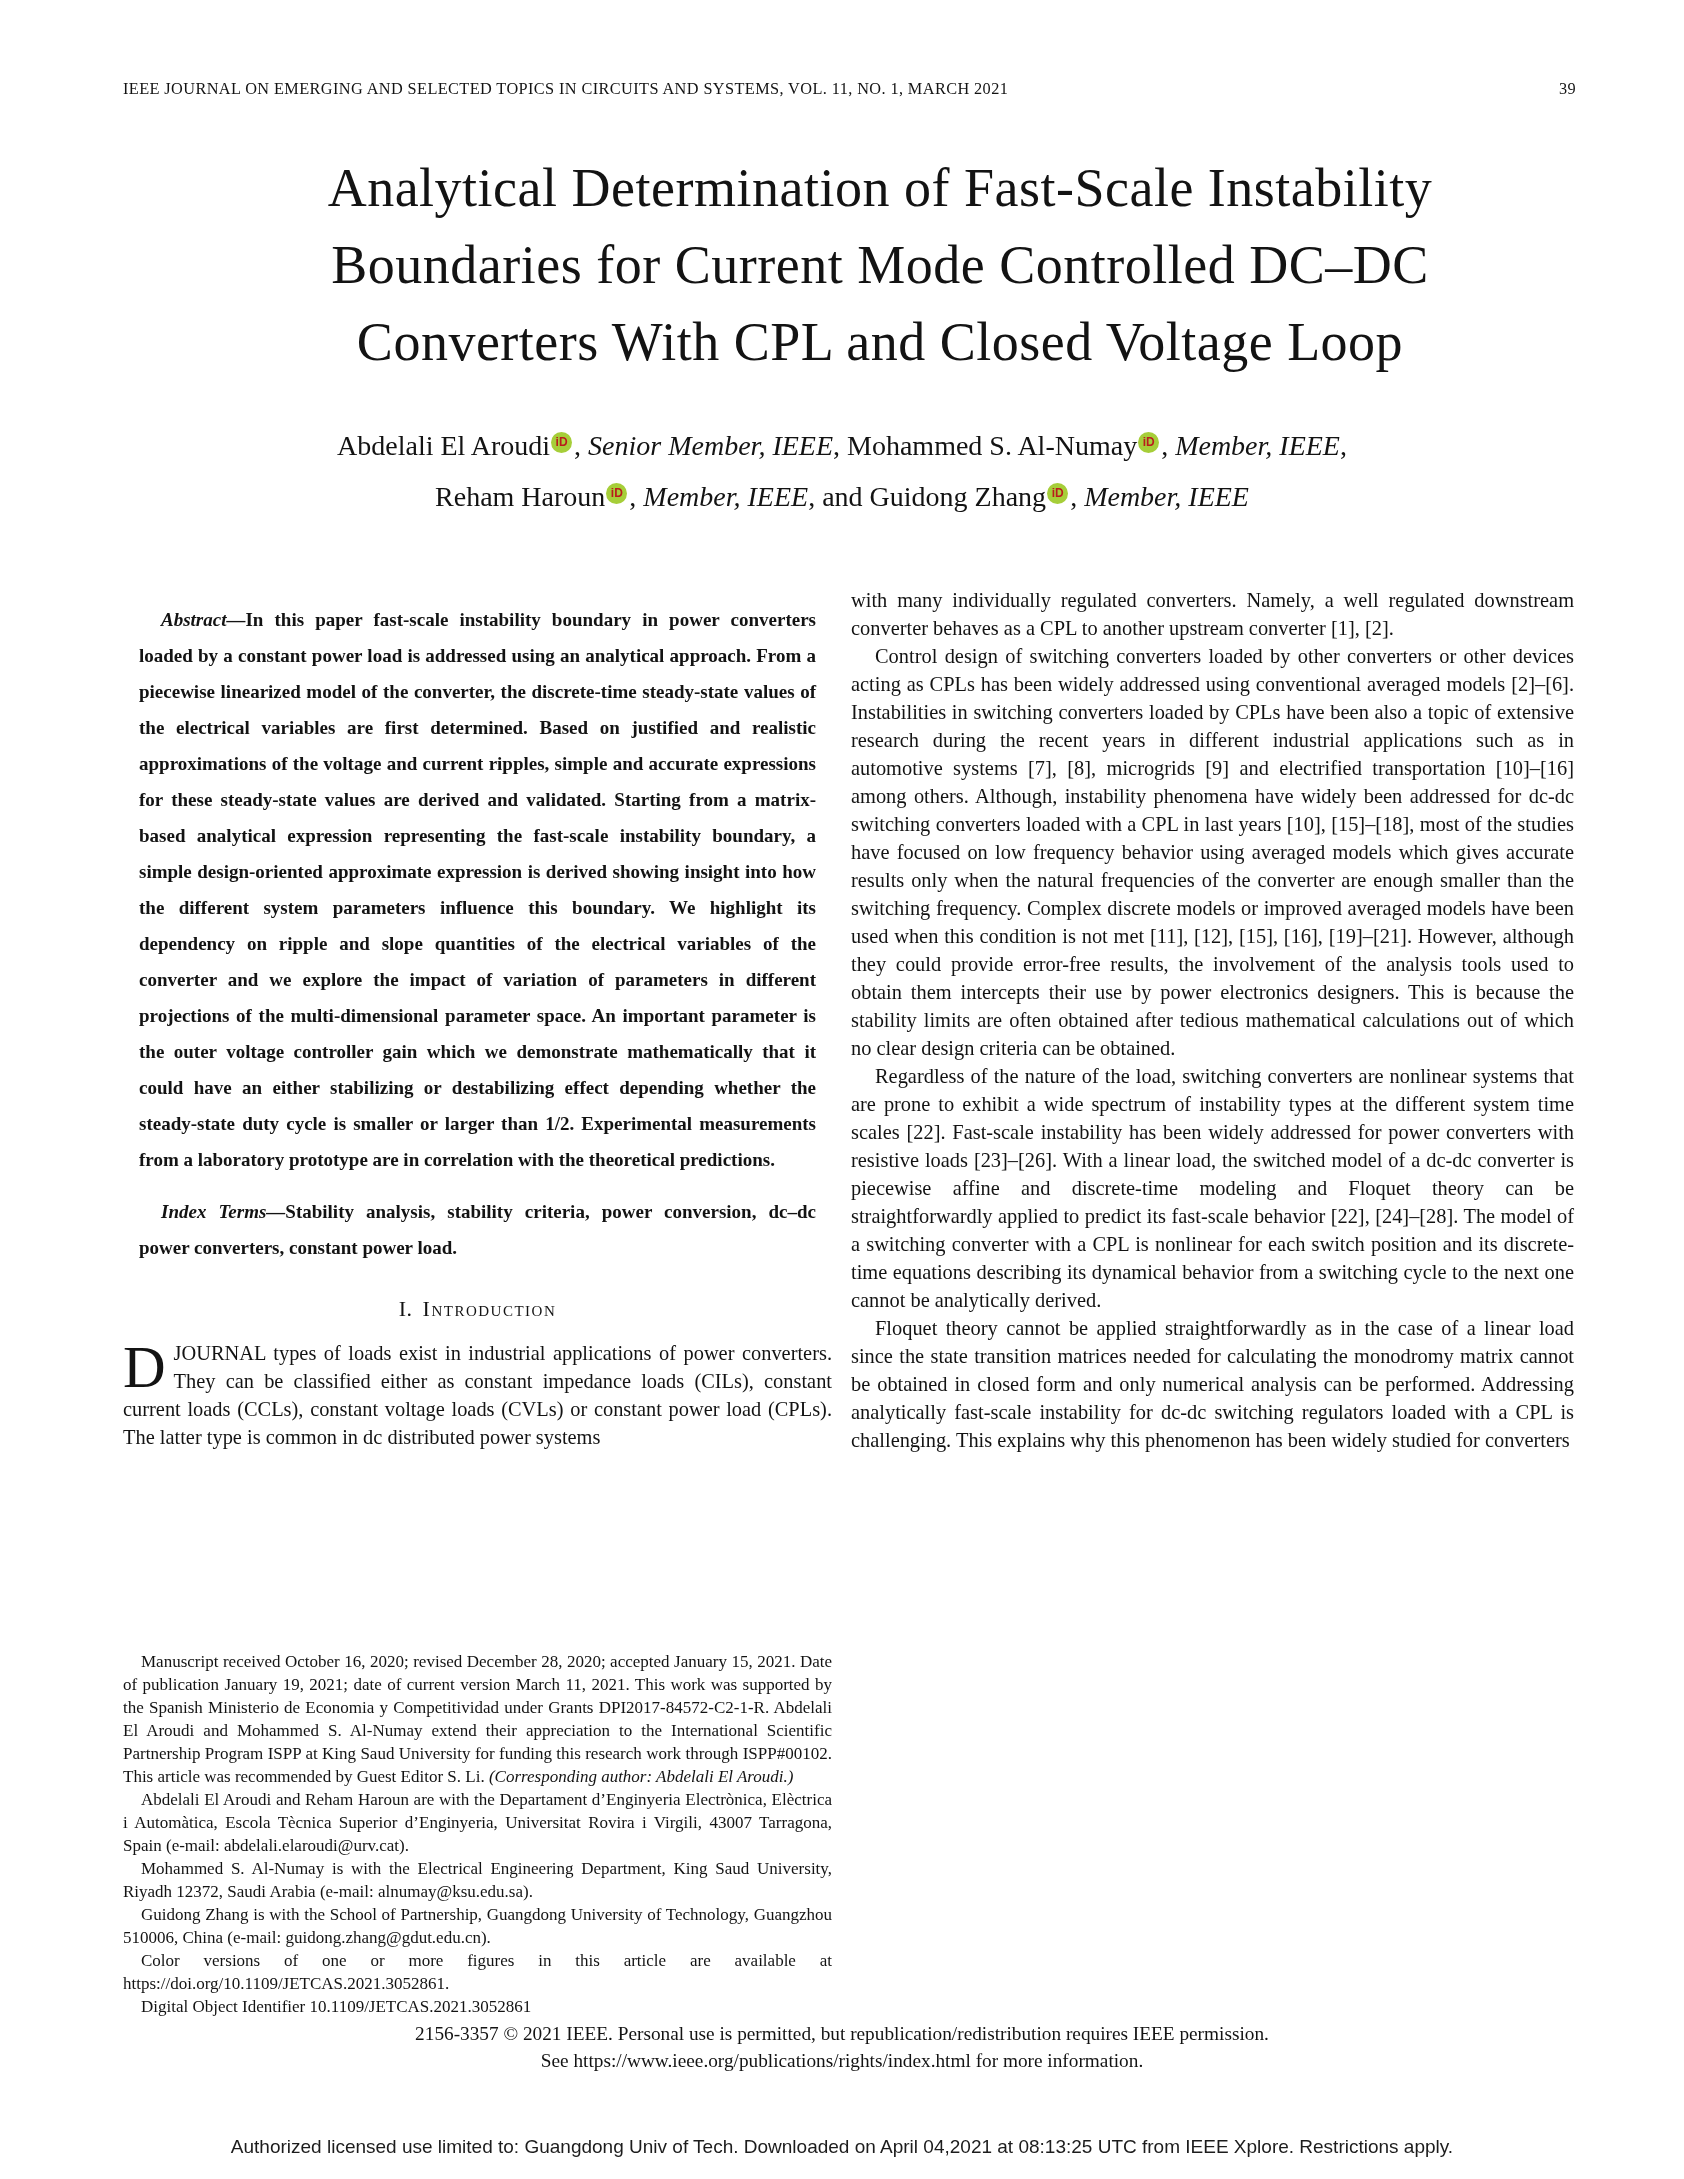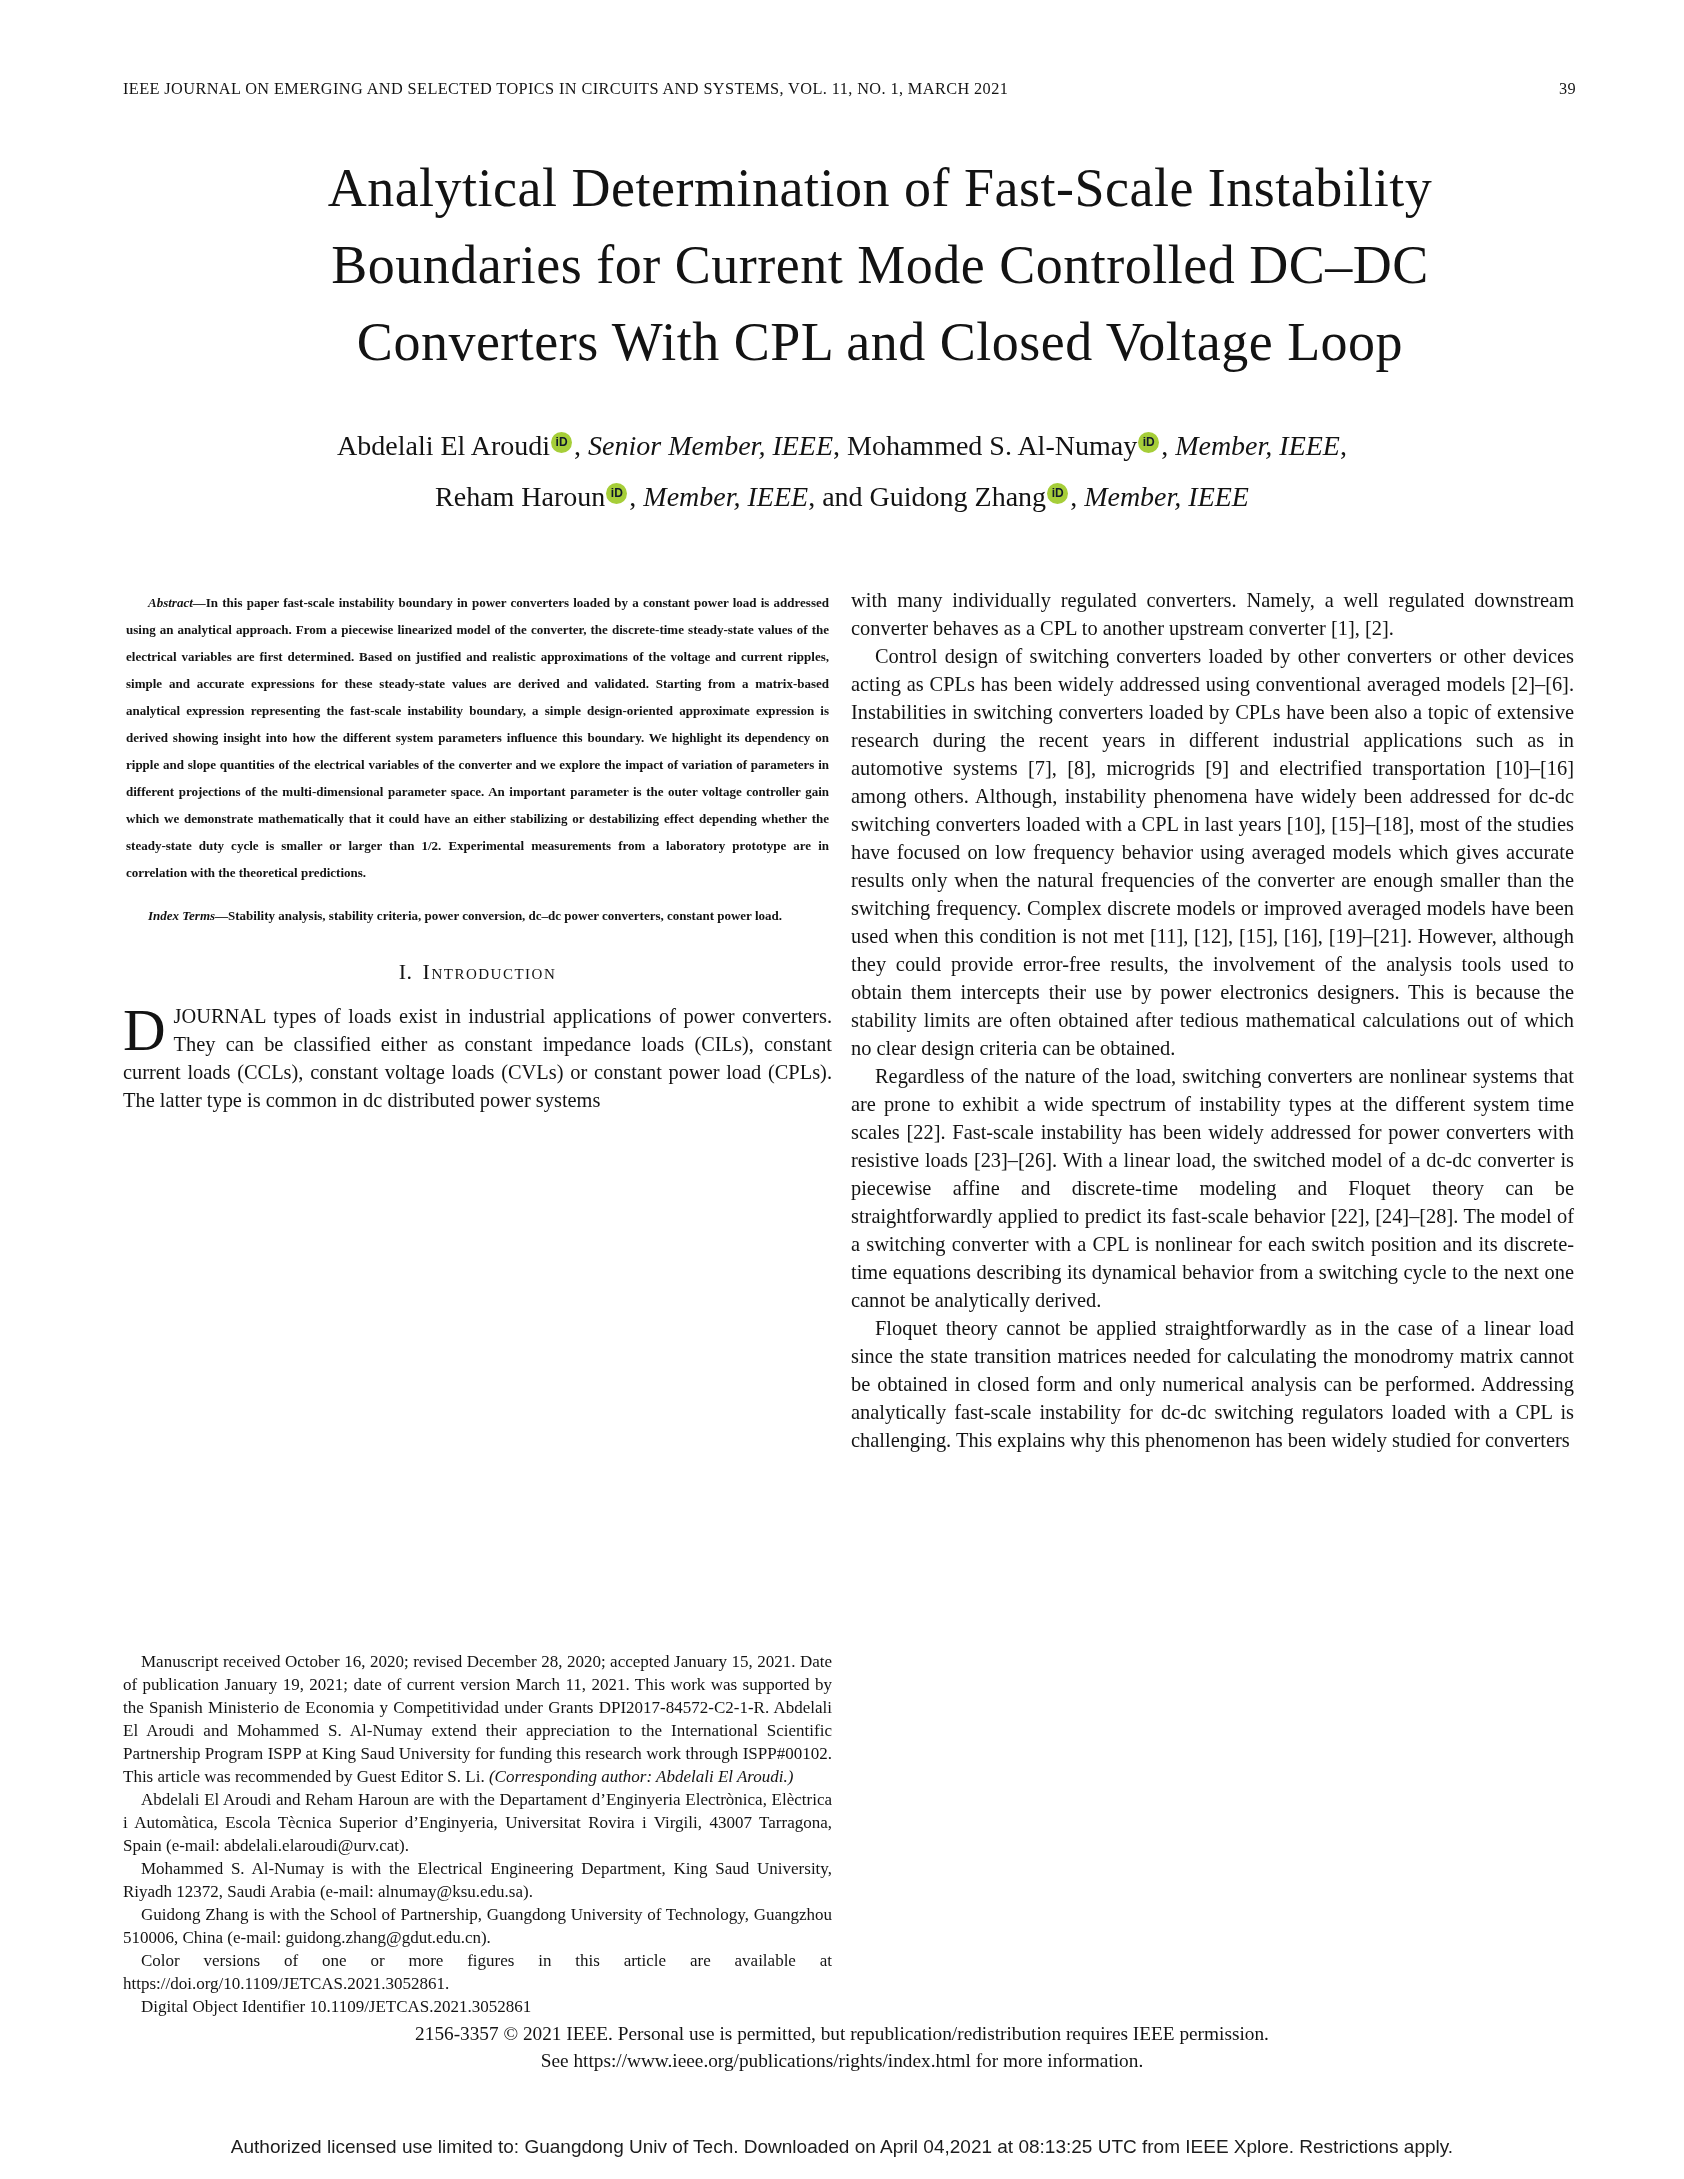--- a/index.html
+++ b/index.html
@@ -17,29 +17,29 @@
     position:absolute;top:150px;left:0;width:100%;text-align:center;
     font-size:54px;line-height:77px;letter-spacing:0.5px;margin-left:38px;
   }
   .author-block{
     position:absolute;top:420px;left:0;width:100%;text-align:center;
     font-size:28px;line-height:51px;
   }
   .author-block .ital{font-style:italic;}
   .orcid{
     display:inline-block;width:21px;height:21px;border-radius:50%;
-    background:#A6CE39;color:#0f172a;font-family:"Liberation Sans",sans-serif;
+    background:#A6CE39;color:#b91c1c;font-family:"Liberation Sans",sans-serif;
     font-size:12px;font-weight:bold;line-height:21px;text-align:center;
     vertical-align:9px;margin:0 2px 0 1px;
   }
   .col{position:absolute;top:586px;text-align:justify;}
   .col-left{left:123px;width:709px;height:1434px;}
   .col-right{left:851px;width:723px;}
   .abstract,.index-terms{
-    font-weight:bold;font-size:13px;line-height:27px;margin:3px;
+    font-weight:bold;font-size:19px;line-height:36px;margin:16px;
     text-indent:22px;
   }
   .index-terms{margin-top:16px;}
   .lead-label{font-style:italic;font-weight:bold;}
   .sec-heading{
     text-align:center;font-size:22px;margin-top:30px;margin-bottom:17px;
     letter-spacing:0.5px;
   }
   .sec-heading .sc{font-variant:small-caps;letter-spacing:1.5px;}
   .sec-num{margin-right:10px;}

